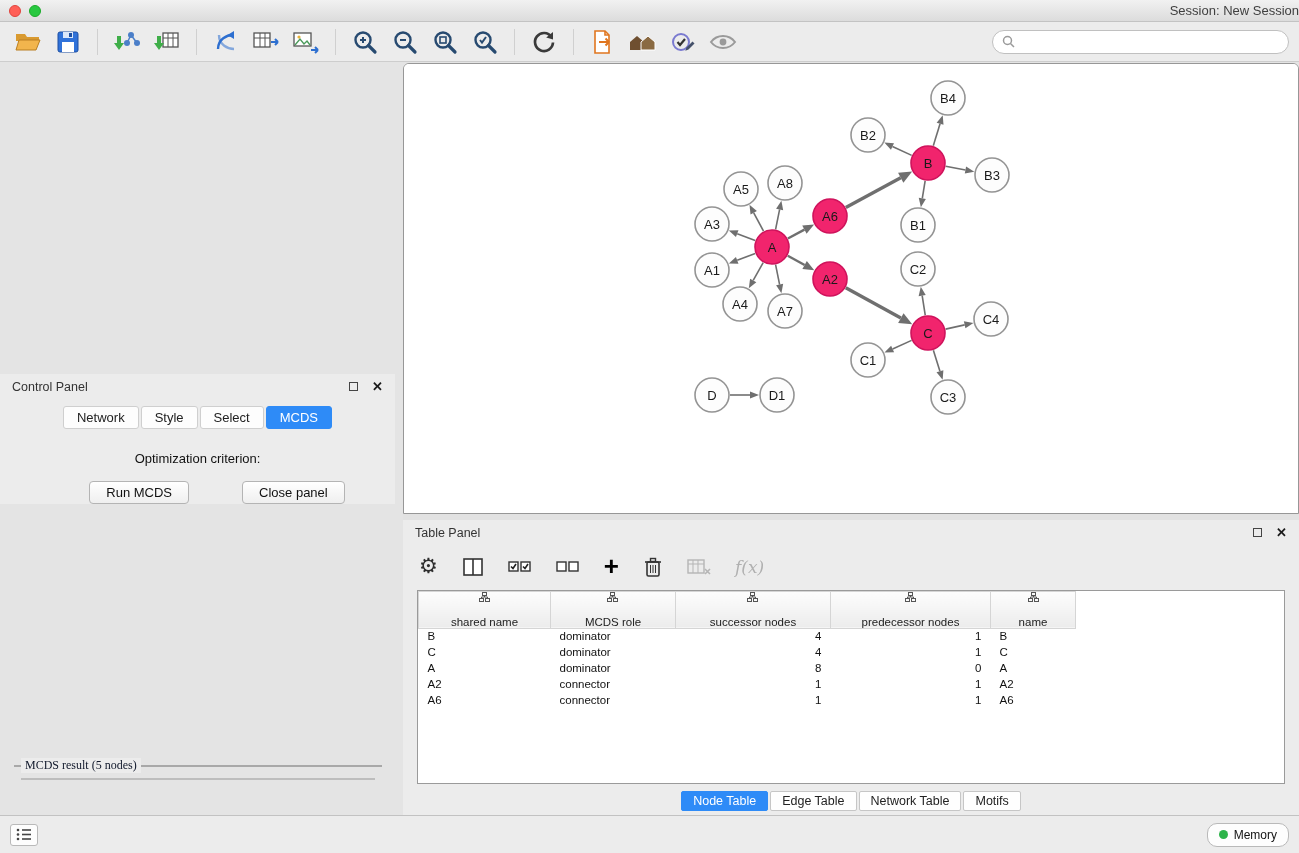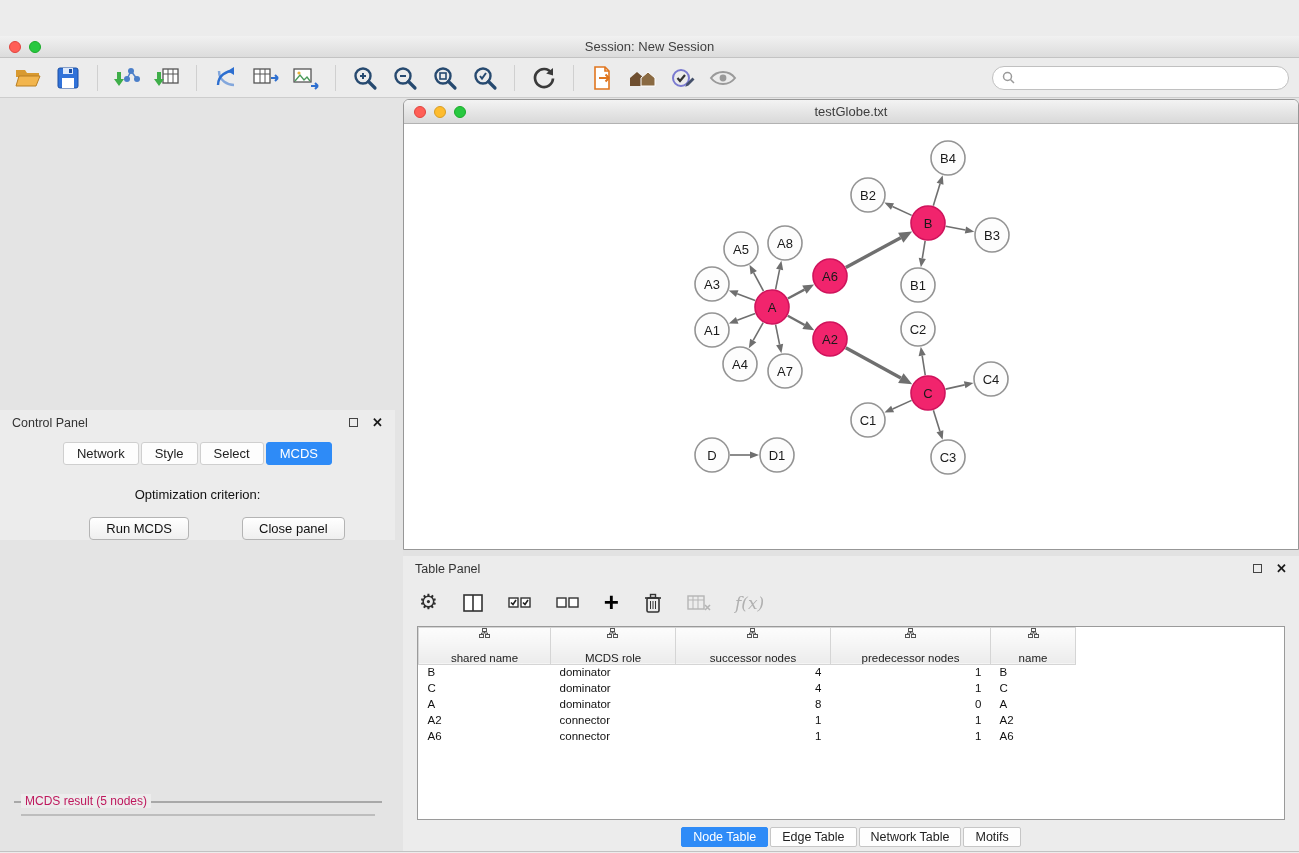--- a/index.html
+++ b/index.html
@@ -1,21 +1,21 @@
 <!DOCTYPE html>
 <html><head>
 <meta charset="utf-8">
 <style>
   * { margin:0; padding:0; box-sizing:border-box; }
   html,body { width:1299px; height:853px; }
   body { font-family:"Liberation Sans", sans-serif; background:#ececec; overflow:hidden; }
 
   
   .titlebar { height:22px; background:linear-gradient(#f1f1f1,#dcdcdc); border-bottom:1px solid #c3c3c3;
-              position:relative; display:flex; align-items:center; justify-content:center;margin-top:36px; }
+              position:relative; display:flex; align-items:center; justify-content:flex-end; }
   .lights { position:absolute; left:9px; top:5px; display:flex; gap:8px; }
   .light { width:12px; height:12px; border-radius:50%; }
   .light.red { background:#ff5f57; border:1px solid #e0443e; }
   .light.yellow { background:#febc2e; border:1px solid #d89e24; }
   .light.green { background:#28c840; border:1px solid #1aab29; }
   .title-text { font-size:13px; color:#3f3f3f; }
 
   
   .toolbar { height:40px; display:flex; align-items:center; padding:0 10px; gap:4px;
              background:#ececec; border-bottom:1px solid #cdcdcd; }
@@ -47,21 +47,21 @@
   .combo .combo-text { flex:1; font-size:13px; color:#111; padding-left:8px; white-space:nowrap; }
   .combo-btn { width:20px; height:25px; background:linear-gradient(#7db8fb,#2d7ff0);
                display:flex; align-items:center; justify-content:center; border-left:1px solid #9cbef0; }
   .btn-row { display:flex; justify-content:center; gap:14px; margin-top:15px; }
   .mac-btn { font-size:13px; color:#111; padding:3px 16px; border:1px solid #b4b4b4; border-radius:4px;
              background:linear-gradient(#ffffff,#efefef);margin-left:39px; }
 
   .result-box { position:absolute; left:14px; right:13px; top:391px; bottom:14px;
                 border:1px solid #a8a8a8; }
   .result-legend { position:absolute; top:-8px; left:6px; background:#ececec; padding:0 4px;
-                   font-size:12px; color:#be185d; }
+                   font-size:12px; color:#0f172a;font-family:Liberation Serif, serif; }
   .result-inner { position:absolute; left:6px; right:6px; top:12px; bottom:7px; background:#fff;
                   border:1px solid #bdbdbd; overflow:hidden; }
   .result-inner ul { list-style:none; padding:3px 5px; }
   .result-inner li { font-size:12px; color:#111; line-height:16px; }
 
   .vsplit { width:8px; background:#e2e2e2; border-left:1px solid #cdcdcd; border-right:1px solid #cdcdcd; }
 
   
   .right-col { flex:1; display:flex; flex-direction:column; }
 
@@ -283,28 +283,20 @@
           </ul>
       </div>
     </div>
   </div>
 
   <div class="vsplit"></div>
 
   <div class="right-col">
 
     <div class="net-window">
-      <div class="net-titlebar">
-        <div class="lights">
-          <span class="light red"></span>
-          <span class="light yellow"></span>
-          <span class="light green"></span>
-        </div>
-        <span class="net-title">testGlobe.txt</span>
-      </div>
       <div class="net-canvas">
         <svg width="894" height="425">
             <line x1="359.5152091186301" y1="167.12522996388856" x2="349.7271863220549" y2="148.81215505416716" stroke="#6f6f6f" stroke-width="1.6"></line>
             <polygon points="345.4847908813699,140.87477003611144 352.9021403292772,147.11519687789317 346.55223231483257,150.50911323044116" fill="#6f6f6f"></polygon>
             <line x1="371.5830786372219" y1="165.36022824752303" x2="375.62538204416717" y2="145.45965762871546" stroke="#6f6f6f" stroke-width="1.6"></line>
             <polygon points="377.4169213627781,136.63977175247697 379.1533363946626,146.17627335615984 372.09742769367176,144.74304190127108" fill="#6f6f6f"></polygon>
             <line x1="351.1925698885631" y1="176.55715179061585" x2="333.21114516715534" y2="169.66427231407621" stroke="#6f6f6f" stroke-width="1.6"></line>
             <polygon points="324.8074301114369,166.44284820938415 334.4997148090322,166.30278629178883 331.9225755252785,173.0257583363636" fill="#6f6f6f"></polygon>
             <line x1="351.1925698885631" y1="189.44284820938415" x2="333.21114516715534" y2="196.33572768592379" stroke="#6f6f6f" stroke-width="1.6"></line>
             <polygon points="324.8074301114369,199.55715179061585 331.9225755252785,192.9742416636364 334.4997148090322,199.69721370821117" fill="#6f6f6f"></polygon>

